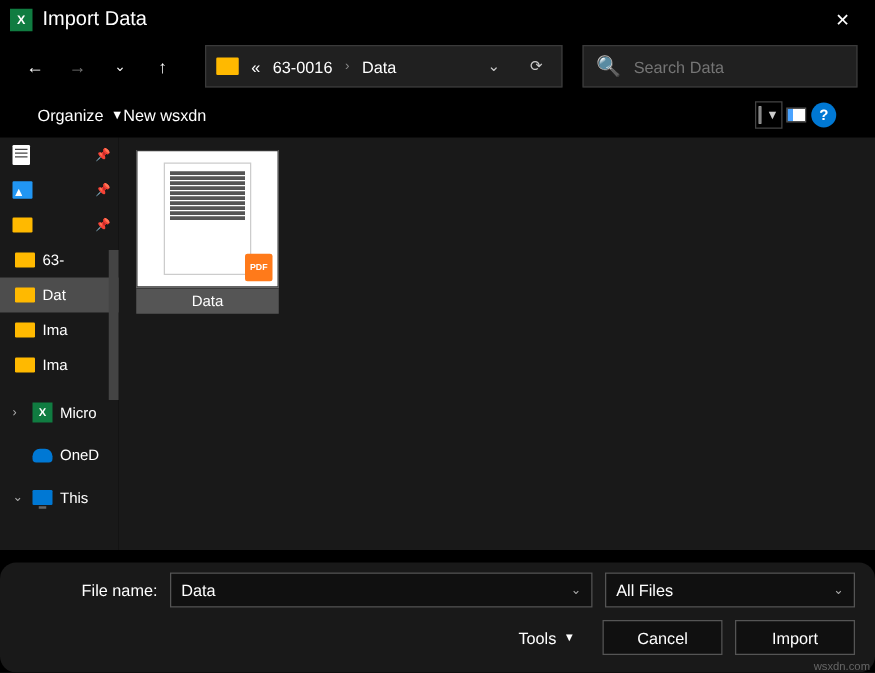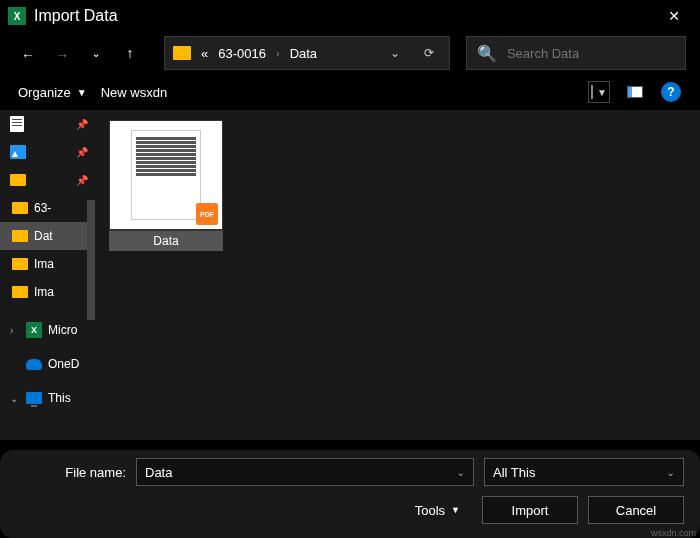--- a/index.html
+++ b/index.html
@@ -12,21 +12,21 @@
 .nav-btn { width: 28px; height: 28px; display: flex; align-items: center; justify-content: center; color: #fff; font-size: 14px; cursor: pointer; }
 .nav-btn.dis { opacity: .45; }
 .addr-bar { flex: 1; height: 34px; background: #202020; border: 1px solid #3a3a3a; display: flex; align-items: center; padding: 0 8px; margin-left: 14px; gap: 10px; }
 .addr-bar .folder-ico { width: 18px; height: 14px; background: #ffb900; border-radius: 1px; }
 .addr-bar .crumb { font-size: 13px; }
 .addr-bar .sep { color: #888; font-size: 11px; }
 .addr-bar .spacer { flex: 1; }
 .addr-bar .drop, .addr-bar .refresh { width: 24px; display: flex; justify-content: center; color: #ccc; cursor: pointer; font-size: 12px; }
 .search-box { width: 220px; height: 34px; background: #202020; border: 1px solid #3a3a3a; display: flex; align-items: center; padding: 0 10px; margin-left: 10px; gap: 10px; color: #aaa; }
 .search-box input { flex: 1; background: transparent; border: none; outline: none; color: #f0abfc; font-size: 13px; }
-.toolbar-row { height: 36px; display: flex; align-items: center; padding: 0 18px; gap: 14px; font-size: 13px; }
+.toolbar-row { height: 36px; display: flex; align-items: center; padding: 0 30px; font-size: 13px; }
 .toolbar-row .org { display: flex; align-items: center; gap: 6px; cursor: pointer; }
 .toolbar-row .spacer { flex: 1; }
 .toolbar-row .right-ico { width: 22px; height: 22px; display: flex; align-items: center; justify-content: center; cursor: pointer; font-size: 14px; }
 .view-combo { display: flex; align-items: center; gap: 4px; border: 1px solid #444; padding: 2px 6px; cursor: pointer; }
 .view-combo .sq { width: 14px; height: 14px; background: #fff; border: 1px solid #888; }
 .view-combo .arr { font-size: 10px; color: #ccc; }
 .preview-ico .rect { width: 16px; height: 12px; display: inline-block; background: linear-gradient(90deg, #4aa3ff 30%, #fff 30%); border: 1px solid #555; }
 .help-ico { width: 20px; height: 20px; border-radius: 50%; background: #0078d4; display: flex; align-items: center; justify-content: center; font-size: 12px; font-weight: bold; }
 .body-area { display: flex; height: 330px; }
 .sidebar { width: 95px; background: #191919; overflow: hidden; position: relative; }
@@ -191,27 +191,27 @@
 </div>
 
 <div class="footer">
   <div class="row1">
     <div class="lbl">File name:</div>
     <div class="filename-input">
       <span>Data</span>
       <span class="dd-arrow">⌄</span>
     </div>
     <div class="filter-select">
-      <span>All This</span>
+      <span>All Files</span>
       <span class="dd-arrow">⌄</span>
     </div>
   </div>
   <div class="row2">
     <div class="tools">
       <span>Tools</span>
       <span style="font-size:9px;">▼</span>
     </div>
+    <div class="dlg-btn">Cancel</div>
     <div class="dlg-btn">Import</div>
-    <div class="dlg-btn">Cancel</div>
   </div>
 </div>
 
 <div class="watermark">wsxdn.com</div>
 
 </body></html>

